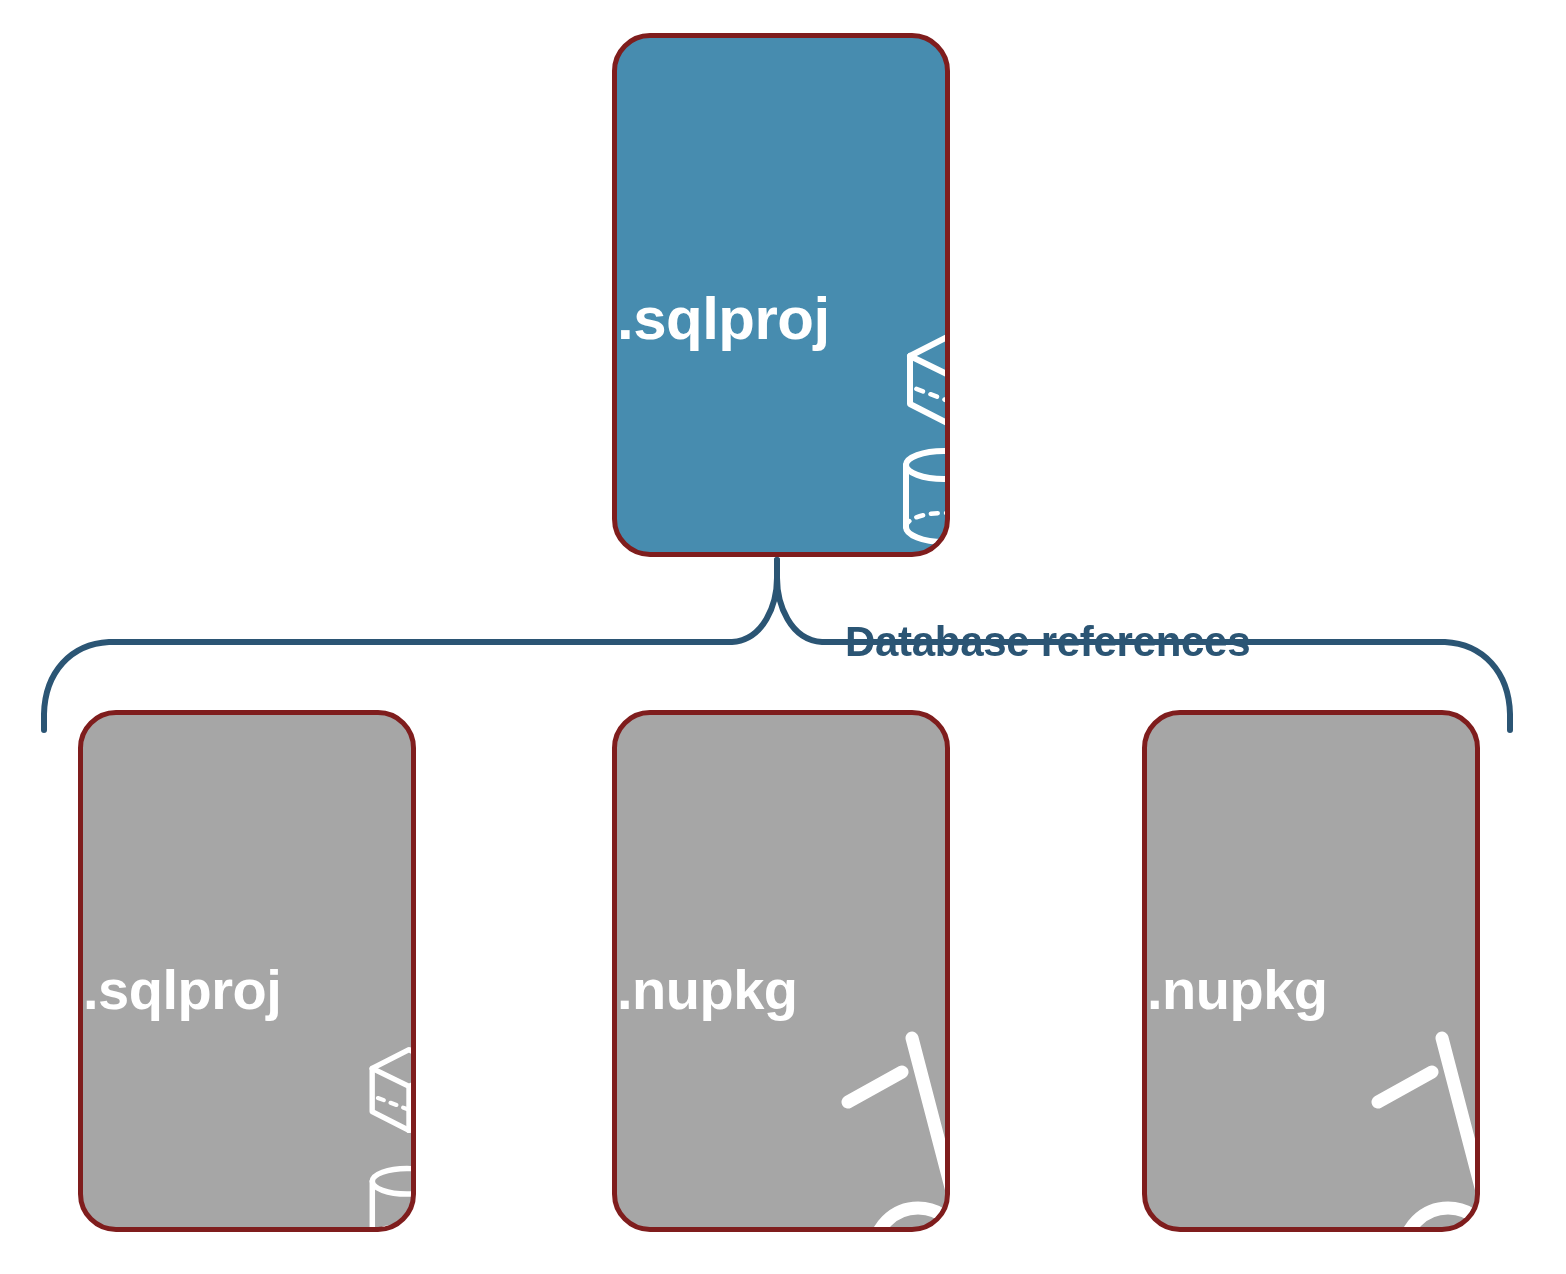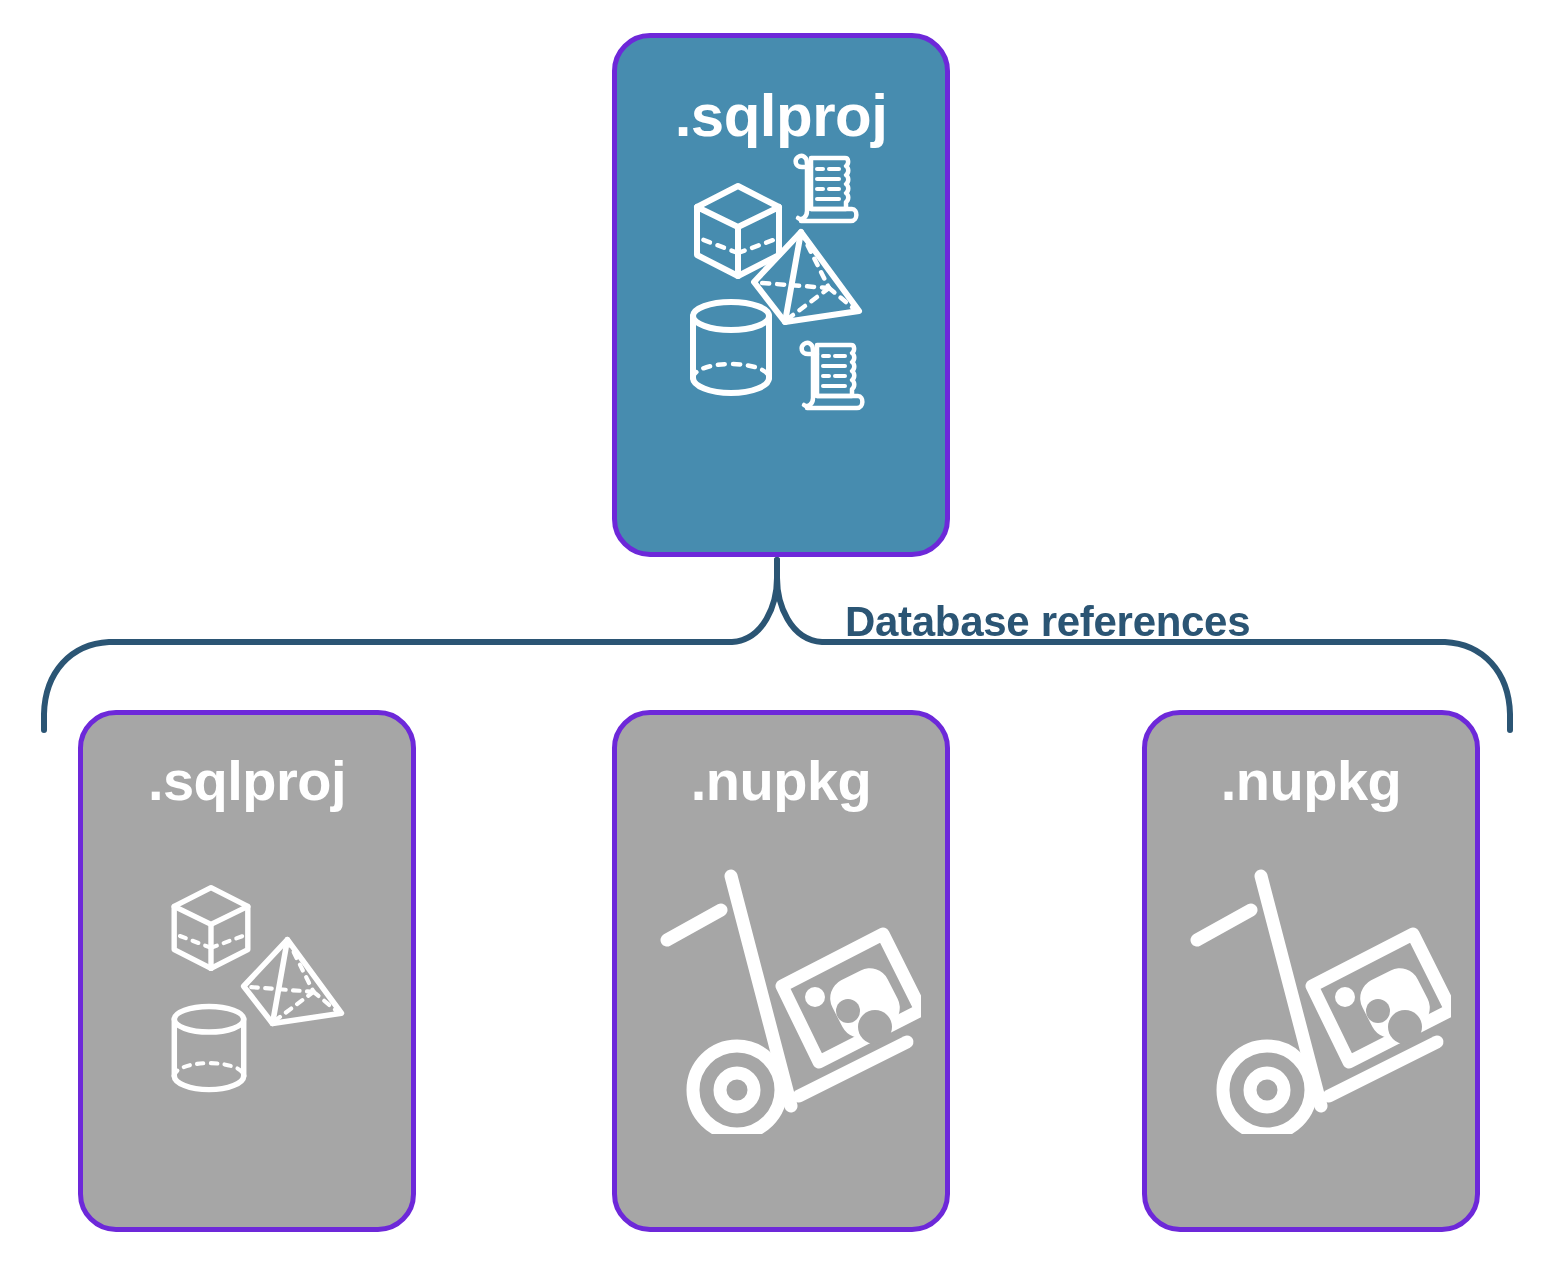--- a/index.html
+++ b/index.html
@@ -14,24 +14,24 @@
     position: relative;
     width: 1566px;
     height: 1274px;
     background: #ffffff;
     overflow: hidden;
   }
 
   .node-box {
     position: absolute;
     box-sizing: border-box;
-    border: 5px solid #6d28d9;
+    border: 5px solid #7f1d1d;
     border-radius: 38px;
     display: flex;
-    flex-direction: column;
+    flex-direction: row;
     align-items: center;
     overflow: hidden;
   }
   .node-box.primary {
     background: #478CAF;
   }
   .node-box.secondary {
     background: #A6A6A6;
   }
   .node-title {
@@ -65,28 +65,27 @@
     left: 0;
     top: 0;
     width: 1566px;
     height: 1274px;
     pointer-events: none;
   }
 
   .brace-label {
     position: absolute;
     left: 845px;
-    top: 598px;
+    top: 618px;
     font-size: 42px;
     font-weight: bold;
     color: #2b5574;
     white-space: nowrap;
     letter-spacing: -0.3px;
     user-select: none;
-    text-decoration: underline;
   }
 </style>
 </head>
 <body>
 
 <div id="canvas">
 
   <div class="node-box primary box-top" style="left:612px; top:33px; width:338px; height:524px;">
     <div class="node-title">.sqlproj</div>
     <div class="icon-area">

